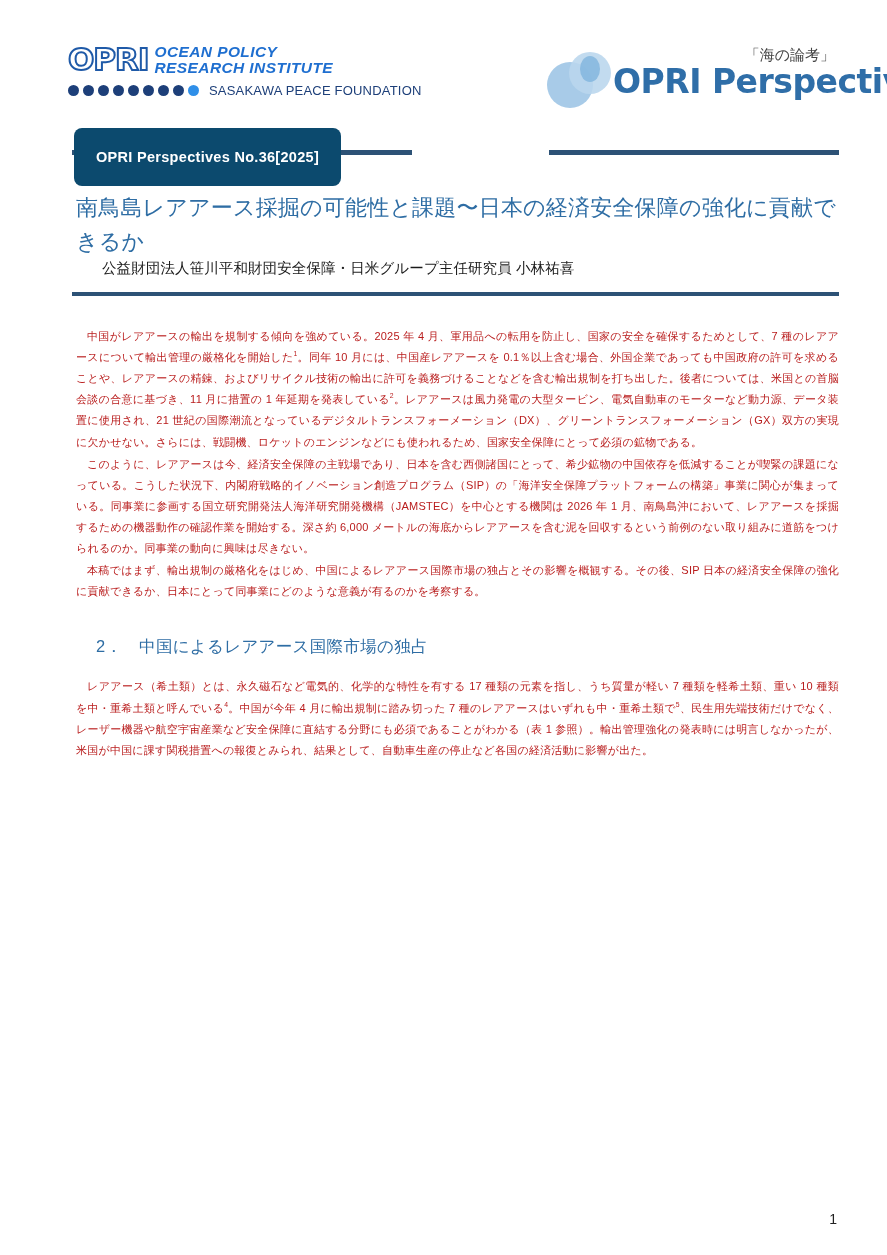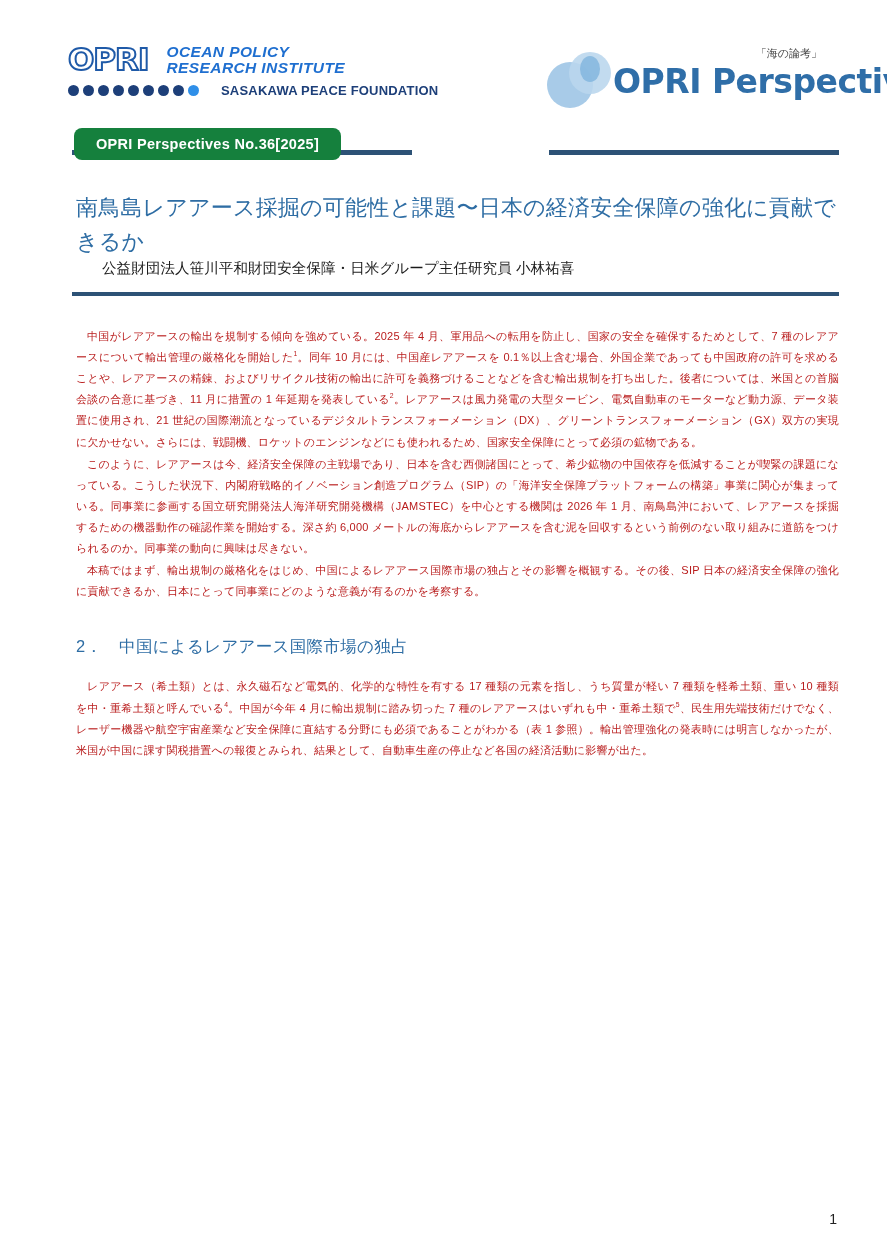--- a/index.html
+++ b/index.html
@@ -34,21 +34,21 @@
   
   .opri-logo {
     position: absolute;
     left: 68px;
     top: 4px;
     width: 330px;
   }
   .opri-logo-top {
     display: flex;
     align-items: center;
-    gap: 18px;
+    gap: 6px;
   }
   .opri-mark {
     font-size: 31px;
     font-weight: bold;
     letter-spacing: -1px;
     color: #ffffff;
     -webkit-text-stroke: 2px #1f5aa8;
     text-stroke: 2px #1f5aa8;
     line-height: 1;
     font-family: "DejaVu Sans", sans-serif;
@@ -78,25 +78,25 @@
   .dot {
     width: 11px;
     height: 11px;
     border-radius: 50%;
     background: #1d3f79;
     display: block;
   }
   .dot.accent { background: #2f8fe8; }
   .spf-text {
     font-size: 13px;
-    font-weight: bold;
+    font-weight: normal;
     letter-spacing: 0.2px;
     color: #1d3f79;
     white-space: nowrap;
-    margin-left: 16px;
+    margin-left: 4px;
   }
 
   
   .persp {
     position: absolute;
     right: 48px;
     top: 6px;
     height: 70px;
     width: 300px;
   }
@@ -134,46 +134,46 @@
     top: 16px;
     font-size: 33px;
     font-weight: bold;
     color: #2f6ea8;
     letter-spacing: -0.5px;
     white-space: nowrap;
     font-family: "DejaVu Sans", sans-serif;
   }
   .persp-sub {
     position: absolute;
-    right: 17px;
+    right: 4px;
     top: 0px;
-    font-size: 11px;
+    font-size: 15px;
     color: #444;
     white-space: nowrap;
   }
 
   
   .rule {
     position: absolute;
     background: #2d5276;
     height: 5px;
   }
   .rule-left  { left: 72px; width: 340px; top: 110px; }
   .rule-right { right: 48px; width: 290px; top: 110px; }
   .rule-title { left: 72px; right: 48px; top: 292px; height: 4px; }
 
   
   .badge {
     position: absolute;
     left: 74px;
     top: 128px;
-    background: #15803d;
+    background: #0c4a6e;
     color: #ffffff;
     border-radius: 8px;
-    padding: 8px 22px;
+    padding: 21px 22px;
     font-size: 14.5px;
     font-weight: bold;
     letter-spacing: 0.3px;
     white-space: nowrap;
     text-align: center;
   }
 
   
   .title {
     position: absolute;
@@ -204,21 +204,21 @@
     right: 48px;
     top: 326px;
   }
   h2.section {
     font-size: 16.5px;
     font-weight: normal;
     color: #2e6da4;
     margin: 0 0 18px 0;
     letter-spacing: 0.3px;
   }
-  h2.section.second { margin-top: 34px; }
+  h2.section.second { margin-top: 34px; margin-left: 20px; }
   p.para {
     margin: 0 0 1px 0;
     font-size: 11px;
     line-height: 1.92;
     text-align: justify;
     text-justify: inter-character;
     text-indent: 1em;
     color: #b91c1c;
     letter-spacing: 0.02em;
   }

